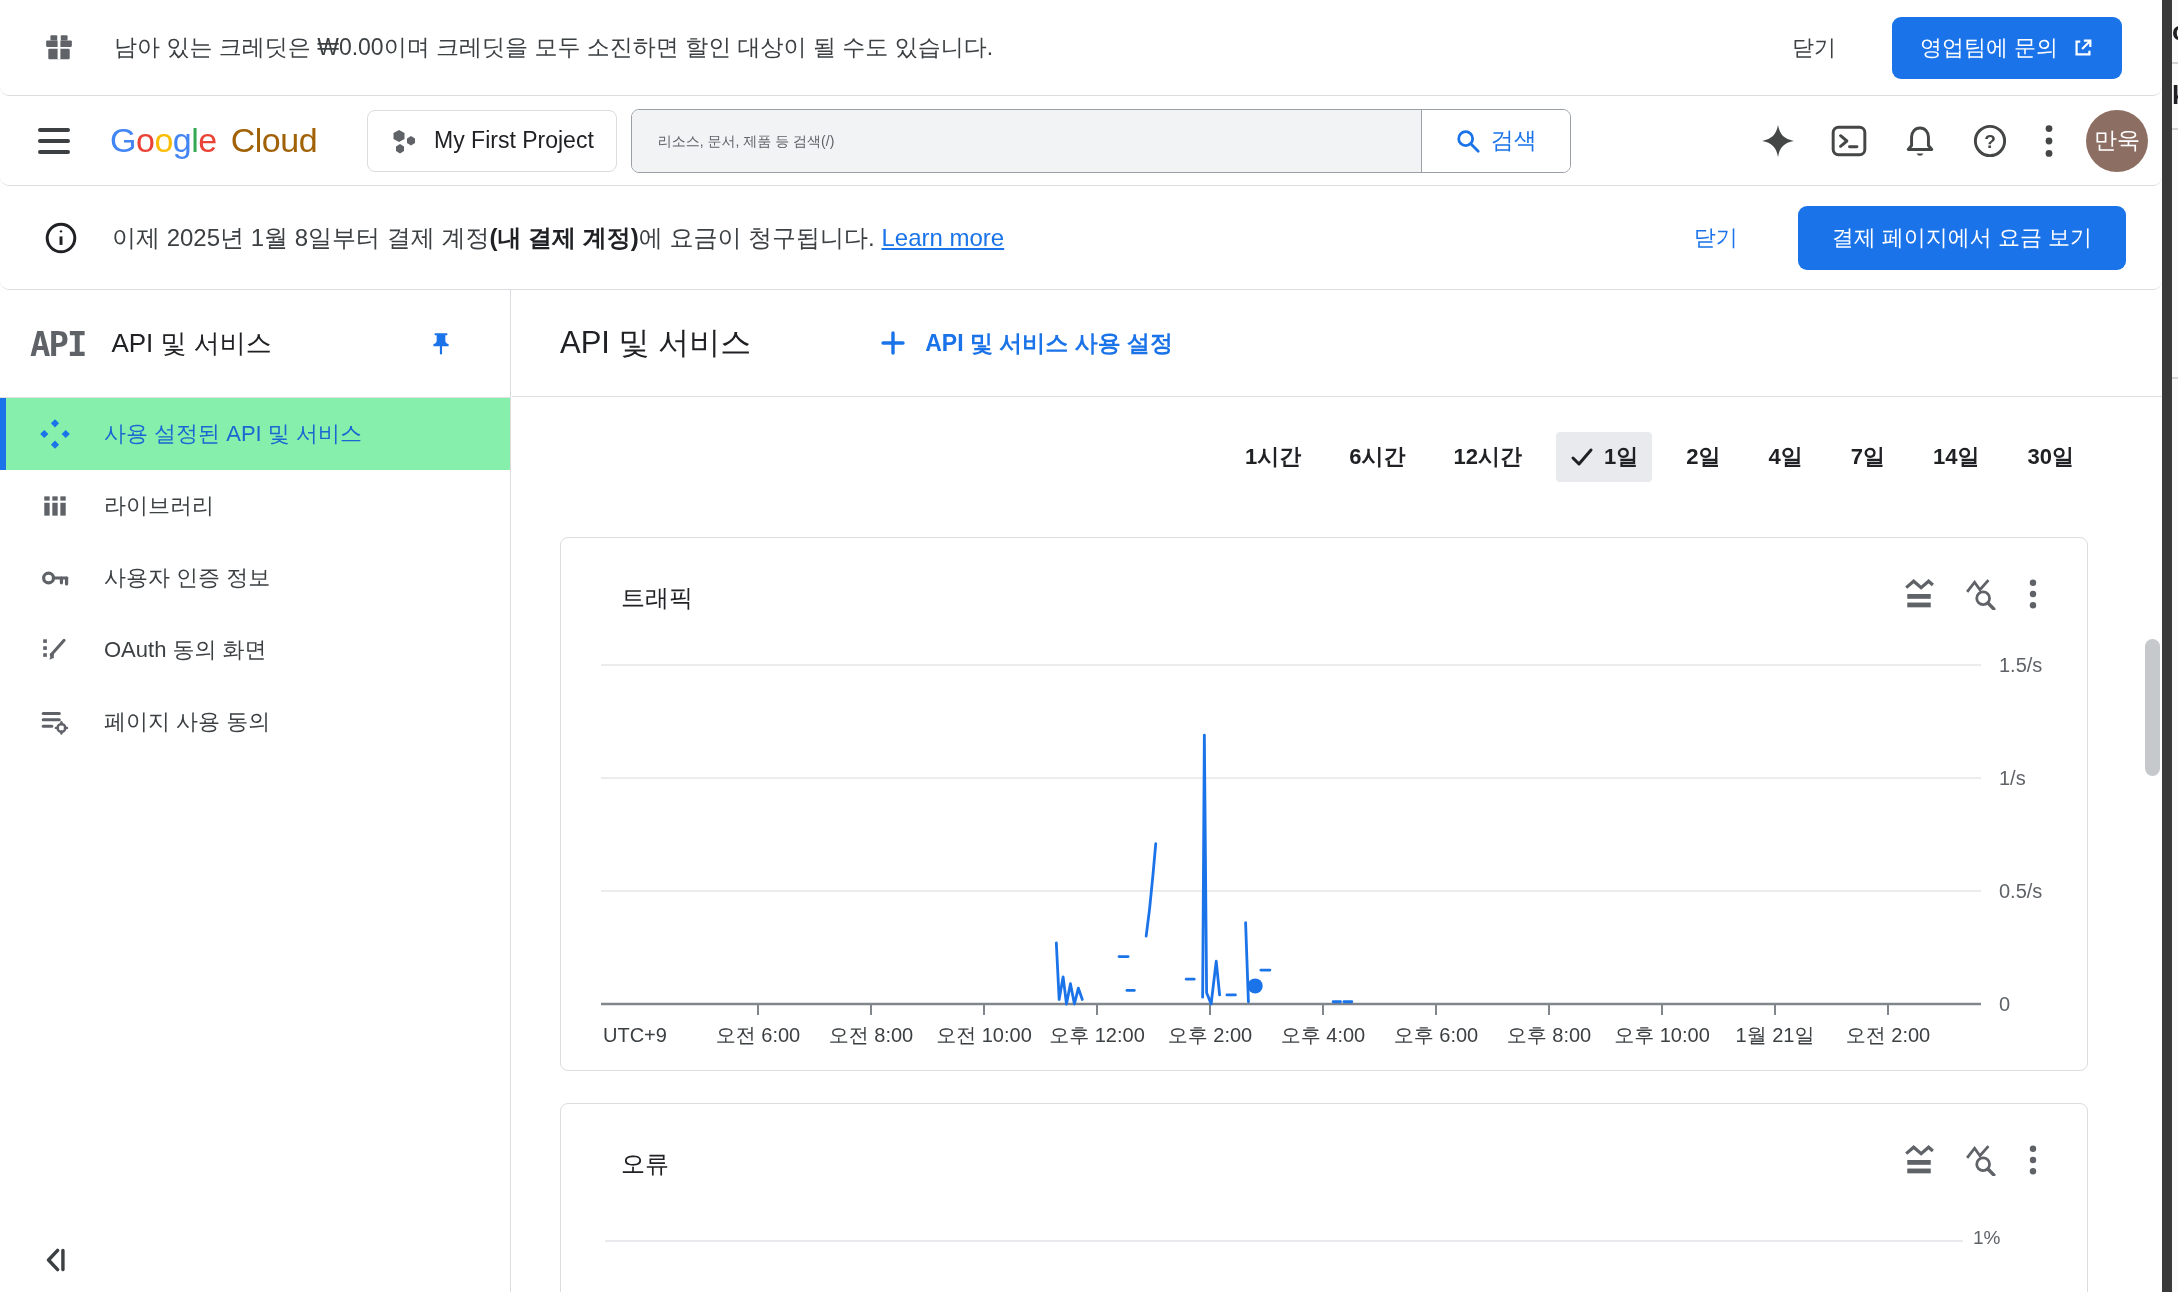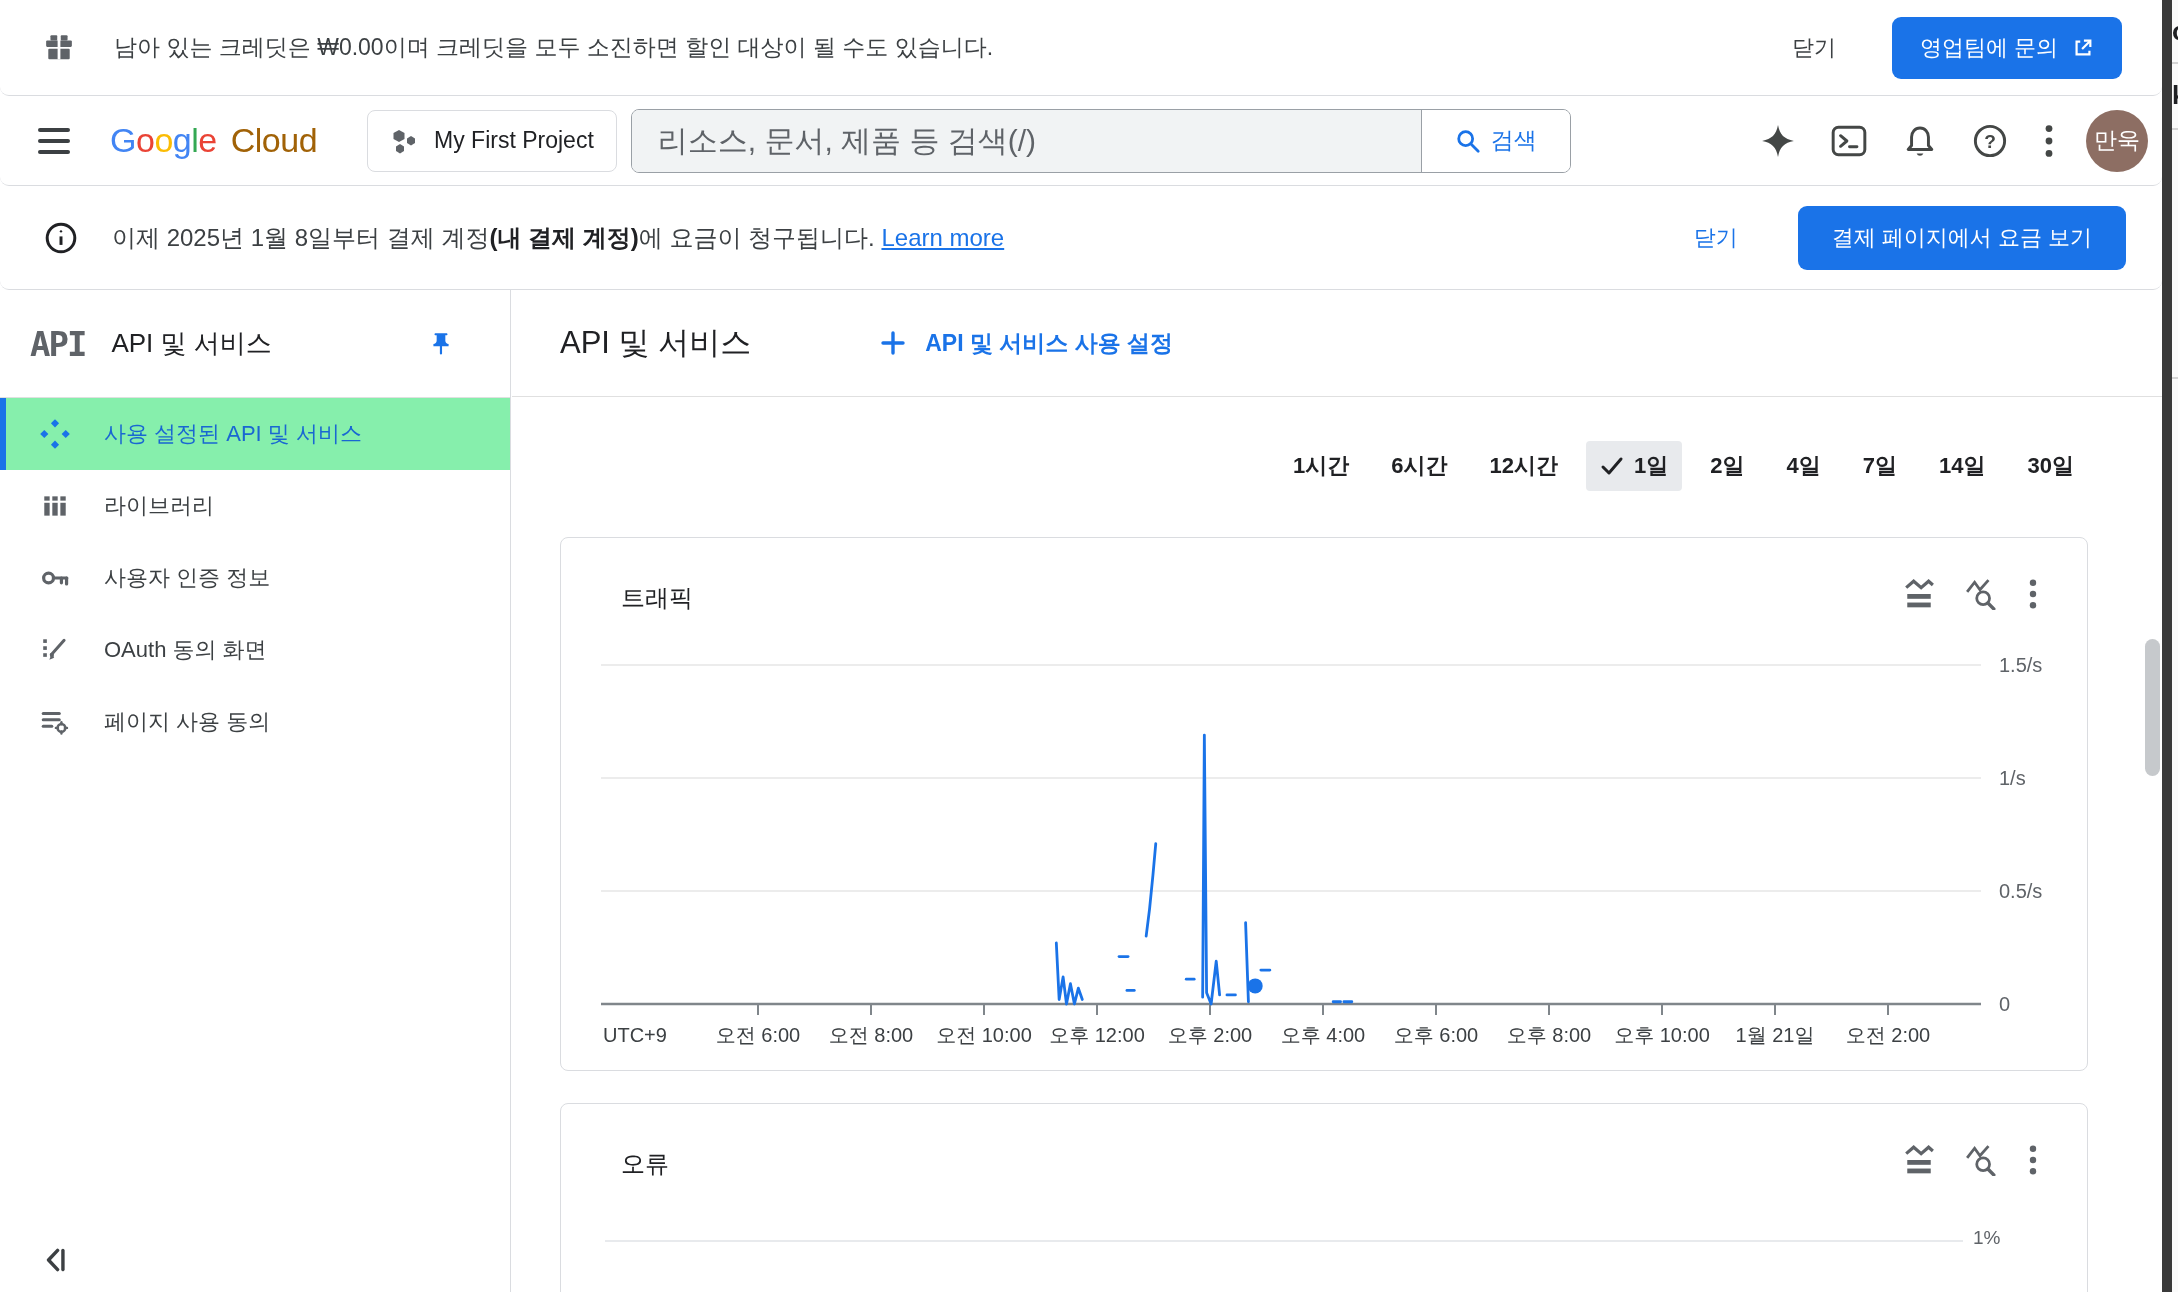--- a/index.html
+++ b/index.html
@@ -22,21 +22,21 @@
   
   .ham{display:flex;flex-direction:column;gap:7px;margin-left:32px;cursor:pointer;padding:6px;}
   .ham i{display:block;width:32px;height:4px;background:#3c4043;border-radius:2px;}
   .logo{margin-left:34px;font-size:34px;letter-spacing:-.5px;display:flex;align-items:flex-start;}
   .logo .cloud{color:#a16207;margin-left:14px;}
   .proj-btn{margin-left:50px;height:62px;border:1px solid #dadce0;border-radius:8px;background:#fff;
     display:flex;align-items:center;gap:16px;padding:0 22px;font-size:23px;color:#202124;cursor:pointer;font-family:inherit;}
   .search{margin-left:14px;width:940px;height:64px;border:1px solid #9aa0a6;border-radius:8px;
     display:flex;overflow:hidden;box-sizing:border-box;}
   .search-left{flex:1;background:#f1f3f4;display:flex;align-items:center;padding:0 24px;}
-  .search-left input{border:none;background:transparent;outline:none;width:100%;font-size:30px;
+  .search-left input{border:none;background:transparent;outline:none;width:100%;font-size:14px;
     font-family:inherit;color:#404040;}
   .search-left input::placeholder{color:#5f6368;opacity:1;}
   .search-right{width:148px;background:#fff;border-left:1px solid #9aa0a6;display:flex;
     align-items:center;justify-content:center;gap:10px;color:#1a73e8;font-size:23px;cursor:pointer;}
   .appicons{margin-left:auto;display:flex;align-items:center;gap:26px;margin-right:14px;}
   .iconbtn{background:none;border:none;padding:4px;cursor:pointer;display:flex;align-items:center;}
   .avatar{width:62px;height:62px;border-radius:50%;background:#8d6e63;color:#fff;font-size:23px;
     display:flex;align-items:center;justify-content:center;cursor:pointer;}
   
   #sidebar{position:absolute;left:0;top:290px;width:511px;bottom:0;box-sizing:border-box;
@@ -50,21 +50,21 @@
     color:#3c4043;cursor:pointer;box-sizing:border-box;}
   .sb-item:first-of-type{margin-top:14px;}
   .sb-item.sel{background:#86efac;color:#1967d2;border-left:6px solid #1a73e8;padding-left:34px;}
   .collapse-btn{position:absolute;left:36px;bottom:12px;background:none;border:none;cursor:pointer;padding:4px;}
   
   #main{position:absolute;left:512px;top:290px;width:1650px;bottom:0;background:#fff;}
   .main-head{height:106px;display:flex;align-items:center;border-bottom:1px solid #e0e0e0;}
   .page-title{margin-left:48px;font-size:31px;color:#202124;}
   .enable-btn{margin-left:122px;display:flex;align-items:center;gap:18px;background:none;border:none;
     cursor:pointer;color:#1a73e8;font-size:23px;font-weight:bold;font-family:inherit;}
-  .chips{position:absolute;top:151px;right:74px;display:flex;align-items:center;gap:14px;}
+  .chips{position:absolute;top:142px;right:74px;display:flex;align-items:center;gap:20px;}
   .chip{font-size:22px;font-weight:bold;color:#202124;padding:10px 14px;border-radius:4px;
     display:flex;align-items:center;gap:10px;cursor:pointer;background:none;border:none;font-family:inherit;}
   .chip.sel{background:#e8eaed;}
   .card{position:absolute;left:48px;width:1528px;border:1px solid #dadce0;border-radius:8px;
     background:#fff;box-sizing:border-box;}
   #traffic-card{top:247px;height:534px;}
   #error-card{top:813px;height:560px;}
   .card-title{position:absolute;left:60px;top:44px;font-size:24px;color:#202124;}
   .card-icons{position:absolute;right:44px;top:36px;display:flex;gap:22px;}
   #traffic-plot{position:absolute;left:40px;top:100px;}

